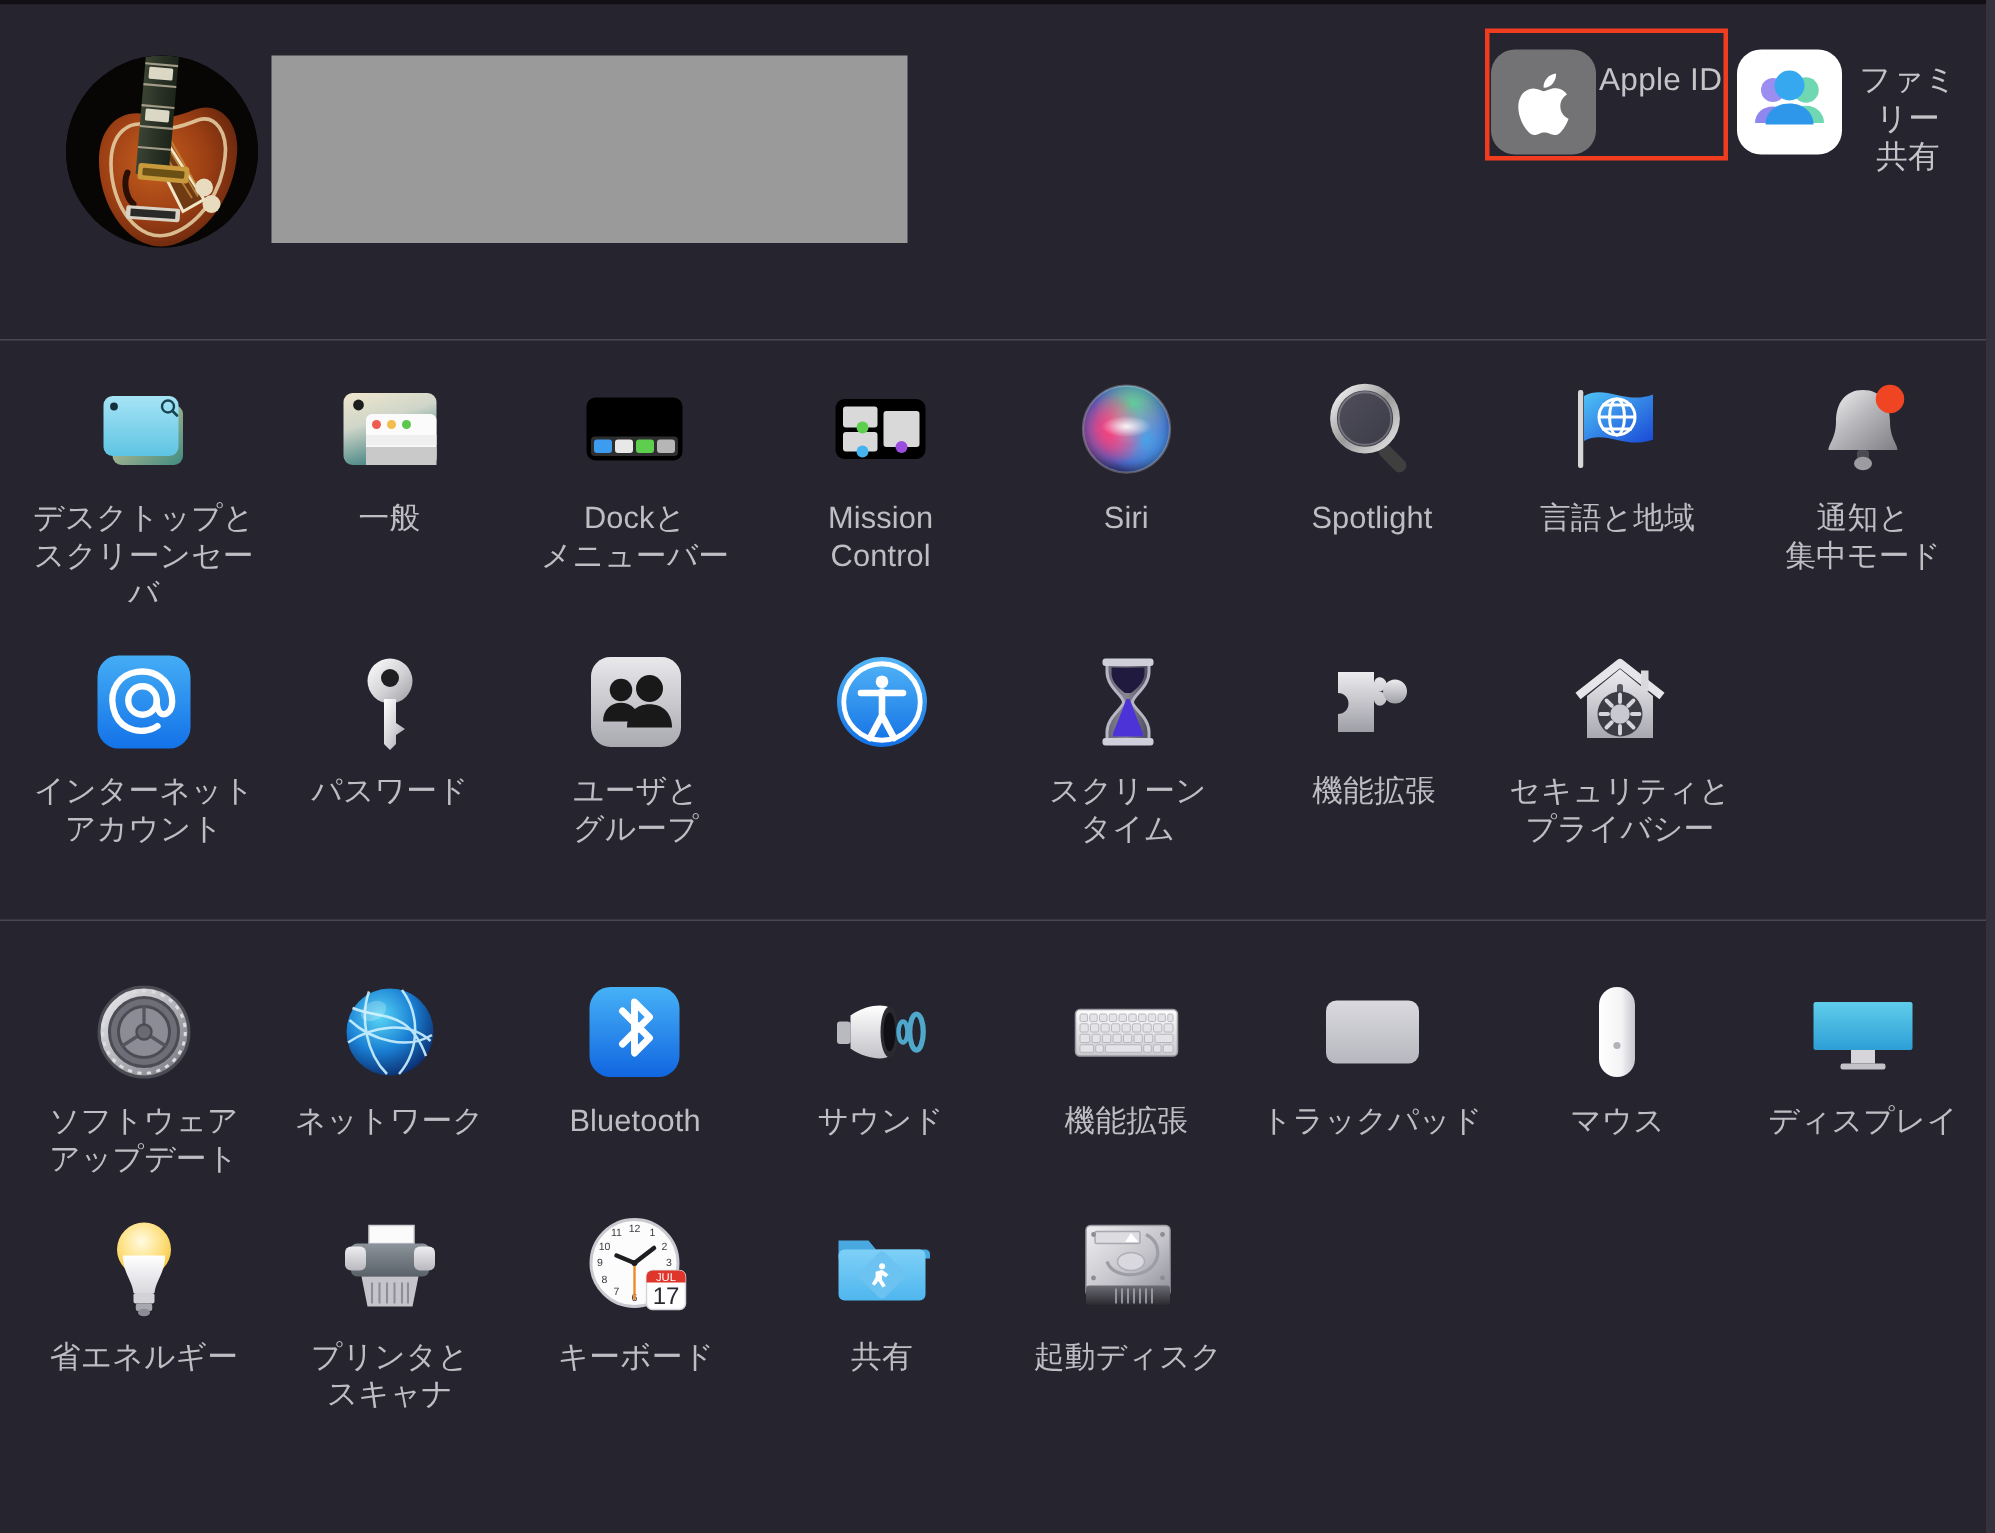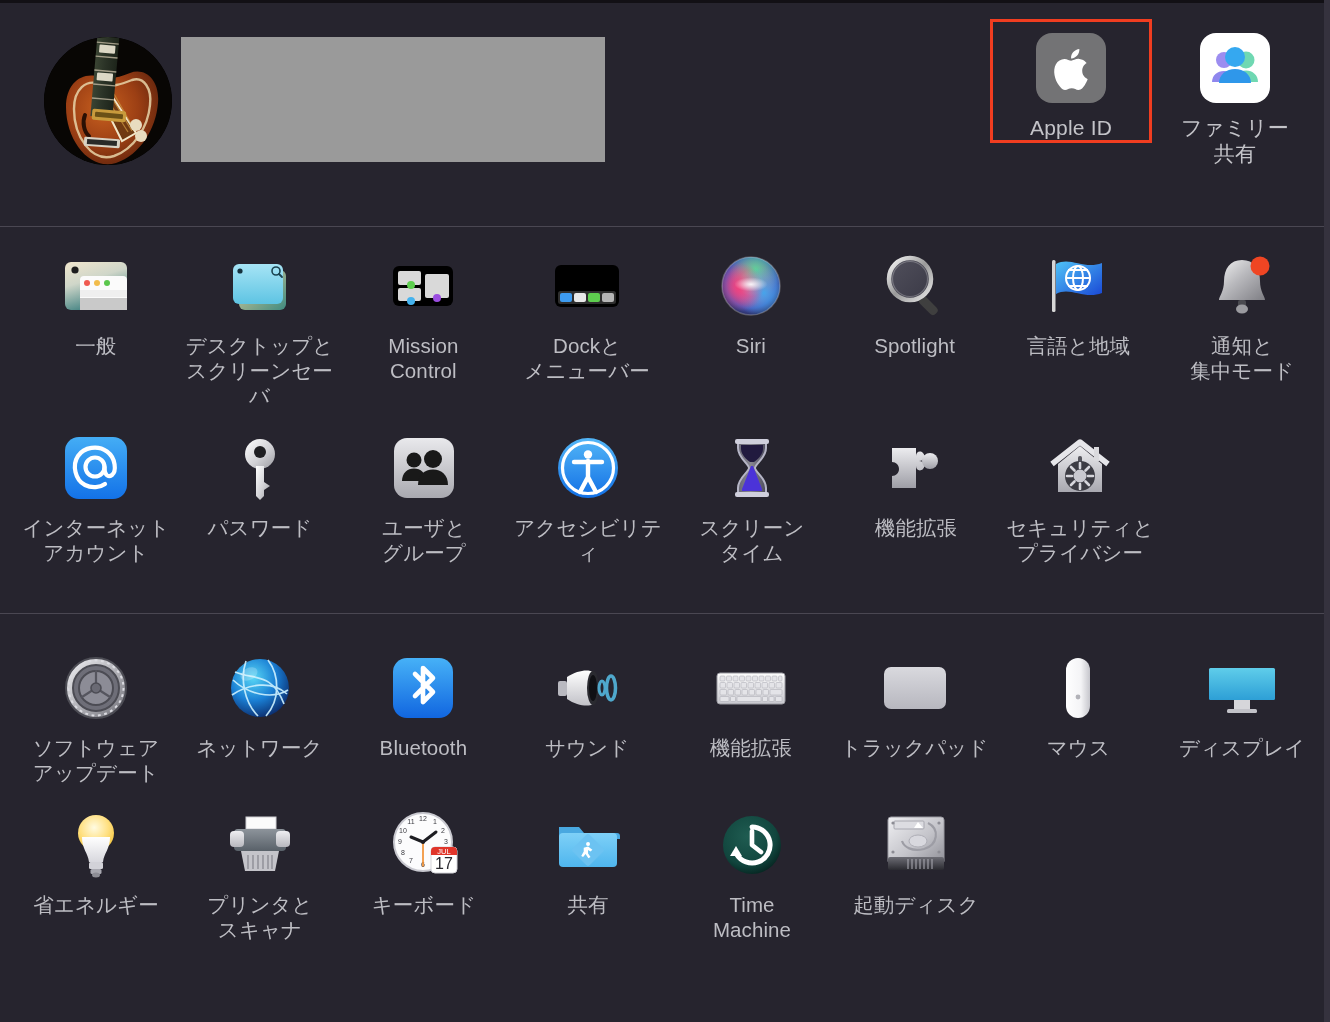--- a/index.html
+++ b/index.html
@@ -38,21 +38,21 @@
     position: absolute; left: 181px; top: 34px;
     width: 424px; height: 125px;
     background: #9a9a9a;
   }
   .header-tiles {
     position: absolute; right: 10px; top: 18px;
     display: flex; align-items: flex-start; gap: 6px;
   }
   .htile {
     width: 158px; padding-top: 10px;
-    display: flex; flex-direction: column; align-items: center;
+    display: flex; align-items: flex-start;
     cursor: default;
   }
   .htile.selected { outline: 3px solid #f03d20; outline-offset: -1px; }
   .htile .glyph {
     width: 74px; height: 74px;
     display: flex; align-items: center; justify-content: center;
   }
   .htile .cap {
     margin-top: 10px; text-align: center; line-height: 1.22;
     font-size: 21px; color: #c3c3c8; letter-spacing: .2px;
@@ -193,20 +193,43 @@
   <div class="divider" style="top:613px;"></div>
 
   <div class="section" style="top:248px;">
 
     <div class="row">
 
       <div class="pane">
         <div class="glyph">
           <svg width="76" height="76" viewBox="0 0 76 76">
             <defs>
+              <linearGradient id="dsBack" x1="0" y1="0" x2="1" y2="1">
+                <stop offset="0%" stop-color="#e8cf9c"></stop>
+                  <stop offset="100%" stop-color="#3f8b80"></stop>
+                </linearGradient>
+              <linearGradient id="dsFront" x1="0" y1="0" x2="0" y2="1">
+                <stop offset="0%" stop-color="#a6e4f5"></stop>
+                  <stop offset="100%" stop-color="#5ec4e3"></stop>
+                </linearGradient>
+            </defs>
+            <rect x="17" y="22" width="47" height="40" rx="6" fill="url(#dsBack)"></rect>
+            <rect x="11" y="16" width="50" height="40" rx="6" fill="url(#dsFront)"></rect>
+            <circle cx="18" cy="23" r="2.6" fill="#14303c"></circle>
+            <circle cx="54" cy="23" r="4" fill="none" stroke="#1a4350" stroke-width="1.6"></circle>
+            <path d="M57 26 L60 29" stroke="#1a4350" stroke-width="1.8" stroke-linecap="round"></path>
+          </svg>
+        </div>
+        <div class="cap">デスクトップと<br>スクリーンセーバ</div>
+      </div>
+
+      <div class="pane">
+        <div class="glyph">
+          <svg width="76" height="76" viewBox="0 0 76 76">
+            <defs>
                 <linearGradient id="genG" x1="0" y1="0" x2=".4" y2="1">
               <stop offset="0%" stop-color="#f0e6cd"></stop>
                   <stop offset="45%" stop-color="#cfd6c9"></stop>
               <stop offset="100%" stop-color="#3e8080"></stop>
                 </linearGradient>
               </defs>
             <rect x="7" y="14" width="62" height="48" rx="6" fill="url(#genG)"></rect>
             <circle cx="17" cy="22" r="3.6" fill="#1d1d1d"></circle>
             <rect x="22" y="28" width="47" height="34" rx="4" fill="#fbfbfb"></rect>
             <circle cx="29" cy="35" r="3" fill="#f05b51"></circle>
@@ -215,67 +238,44 @@
             <rect x="22" y="42" width="47" height="7" fill="#efefef"></rect>
             <rect x="22" y="50" width="47" height="12" fill="#c9c9c9"></rect>
           </svg>
         </div>
         <div class="cap">一般</div>
       </div>
 
       <div class="pane">
         <div class="glyph">
           <svg width="76" height="76" viewBox="0 0 76 76">
-            <defs>
-              <linearGradient id="dsBack" x1="0" y1="0" x2="1" y2="1">
-                <stop offset="0%" stop-color="#e8cf9c"></stop>
-                  <stop offset="100%" stop-color="#3f8b80"></stop>
-                </linearGradient>
-              <linearGradient id="dsFront" x1="0" y1="0" x2="0" y2="1">
-                <stop offset="0%" stop-color="#a6e4f5"></stop>
-                  <stop offset="100%" stop-color="#5ec4e3"></stop>
-                </linearGradient>
-            </defs>
-            <rect x="17" y="22" width="47" height="40" rx="6" fill="url(#dsBack)"></rect>
-            <rect x="11" y="16" width="50" height="40" rx="6" fill="url(#dsFront)"></rect>
-            <circle cx="18" cy="23" r="2.6" fill="#14303c"></circle>
-            <circle cx="54" cy="23" r="4" fill="none" stroke="#1a4350" stroke-width="1.6"></circle>
-            <path d="M57 26 L60 29" stroke="#1a4350" stroke-width="1.8" stroke-linecap="round"></path>
-          </svg>
-        </div>
-        <div class="cap">デスクトップと<br>スクリーンセーバ</div>
+            <rect x="6" y="17" width="64" height="42" rx="6" fill="#000000"></rect>
+            <rect x="9" y="43" width="58" height="13" rx="2.5" fill="#2e2e2e"></rect>
+            <rect x="11" y="45" width="12" height="9" rx="2" fill="#3d9bf0"></rect>
+            <rect x="25" y="45" width="12" height="9" rx="2" fill="#e8e8e8"></rect>
+            <rect x="39" y="45" width="12" height="9" rx="2" fill="#5ece4f"></rect>
+            <rect x="53" y="45" width="12" height="9" rx="2" fill="#b6b6b6"></rect>
+          </svg>
+        </div>
+        <div class="cap">Dockと<br>メニューバー</div>
       </div>
 
       <div class="pane">
         <div class="glyph">
           <svg width="76" height="76" viewBox="0 0 76 76">
             <rect x="8" y="18" width="60" height="40" rx="6" fill="#000000"></rect>
             <rect x="13" y="23" width="23" height="14" rx="2" fill="#d9d9d9"></rect>
             <rect x="13" y="40" width="23" height="13" rx="2" fill="#d9d9d9"></rect>
             <rect x="40" y="26" width="24" height="24" rx="2" fill="#d9d9d9"></rect>
             <circle cx="26" cy="37" r="4" fill="#5ece4f"></circle>
             <circle cx="26" cy="53" r="4" fill="#45b3ee"></circle>
             <circle cx="52" cy="50" r="4" fill="#9b4de0"></circle>
           </svg>
         </div>
         <div class="cap">Mission<br>Control</div>
-      </div>
-
-      <div class="pane">
-        <div class="glyph">
-          <svg width="76" height="76" viewBox="0 0 76 76">
-            <rect x="6" y="17" width="64" height="42" rx="6" fill="#000000"></rect>
-            <rect x="9" y="43" width="58" height="13" rx="2.5" fill="#2e2e2e"></rect>
-            <rect x="11" y="45" width="12" height="9" rx="2" fill="#3d9bf0"></rect>
-            <rect x="25" y="45" width="12" height="9" rx="2" fill="#e8e8e8"></rect>
-            <rect x="39" y="45" width="12" height="9" rx="2" fill="#5ece4f"></rect>
-            <rect x="53" y="45" width="12" height="9" rx="2" fill="#b6b6b6"></rect>
-          </svg>
-        </div>
-        <div class="cap">Dockと<br>メニューバー</div>
       </div>
 
       <div class="pane">
         <div class="glyph">
           <svg width="76" height="76" viewBox="0 0 76 76">
             <defs>
               <radialGradient id="siriBG" cx="50%" cy="45%" r="60%">
                 <stop offset="0%" stop-color="#ffffff"></stop>
                   <stop offset="38%" stop-color="#e0569c"></stop>
                 <stop offset="72%" stop-color="#4a57b8"></stop>
@@ -442,21 +442,20 @@
                   <stop offset="100%" stop-color="#1270e5"></stop>
                 </linearGradient>
               </defs>
             <circle cx="38" cy="38" r="30" fill="url(#acG)"></circle>
             <circle cx="38" cy="38" r="25.5" fill="none" stroke="#ffffff" stroke-width="3.2"></circle>
             <circle cx="38" cy="24.5" r="4.2" fill="#ffffff"></circle>
             <path d="M24 32 L52 32" stroke="#ffffff" stroke-width="4.4" stroke-linecap="round"></path>
             <path d="M38 31 L38 47 M38 47 L30 62 M38 47 L46 62" stroke="#ffffff" stroke-width="4.4" stroke-linecap="round" fill="none"></path>
           </svg>
         </div>
-        <div class="cap">アクセシビリティ</div>
       </div>
 
       <div class="pane">
         <div class="glyph">
           <svg width="76" height="76" viewBox="0 0 76 76">
             <defs>
                 <linearGradient id="hgG" x1="0" y1="0" x2="1" y2="0">
               <stop offset="0%" stop-color="#9c9cae" stop-opacity=".55"></stop>
               <stop offset="45%" stop-color="#e8e8f2" stop-opacity=".5"></stop>
               <stop offset="100%" stop-color="#6a6a80" stop-opacity=".55"></stop>
@@ -833,38 +832,20 @@
             </g>
             <g fill="#ffffff" transform="translate(30,34) scale(.62)">
               <circle cx="13" cy="5" r="3.2"></circle>
               <path d="M13 9 L20 14 L17 17 L13 14.5 L13 20 L17 26 L13.5 28 L9 21 L5 26 L2 24 L6 17 L6 11 Z"></path>
             </g>
           </svg>
         </div>
         <div class="cap">共有</div>
       </div>
 
-      <div class="pane">
-        <div class="glyph">
-          <svg width="76" height="76" viewBox="0 0 76 76">
-            <defs>
-                <radialGradient id="tmG" cx="42%" cy="35%" r="70%">
-              <stop offset="0%" stop-color="#1f5c51"></stop>
-                  <stop offset="70%" stop-color="#11463e"></stop>
-              <stop offset="100%" stop-color="#05221e"></stop>
-                </radialGradient>
-              </defs>
-            <circle cx="38" cy="38" r="29" fill="url(#tmG)"></circle>
-            <path d="M38 20 A18 18 0 1 1 22.5 47" fill="none" stroke="#ffffff" stroke-width="5" stroke-linecap="round"></path>
-            <path d="M22 39 L16 49 L28 49 Z" fill="#ffffff"></path>
-            <path d="M38 24 V38 L47 45" fill="none" stroke="#ffffff" stroke-width="4.6" stroke-linecap="round" stroke-linejoin="round"></path>
-          </svg>
-        </div>
-        <div class="cap">Time<br>Machine</div>
-      </div>
 
       <div class="pane">
         <div class="glyph">
           <svg width="76" height="76" viewBox="0 0 76 76">
             <defs>
               <linearGradient id="hdG" x1="0" y1="0" x2="1" y2="1">
                 <stop offset="0%" stop-color="#f0f0f3"></stop>
                   <stop offset="55%" stop-color="#c4c4ca"></stop>
                 <stop offset="100%" stop-color="#8e8e96"></stop>
                 </linearGradient>

